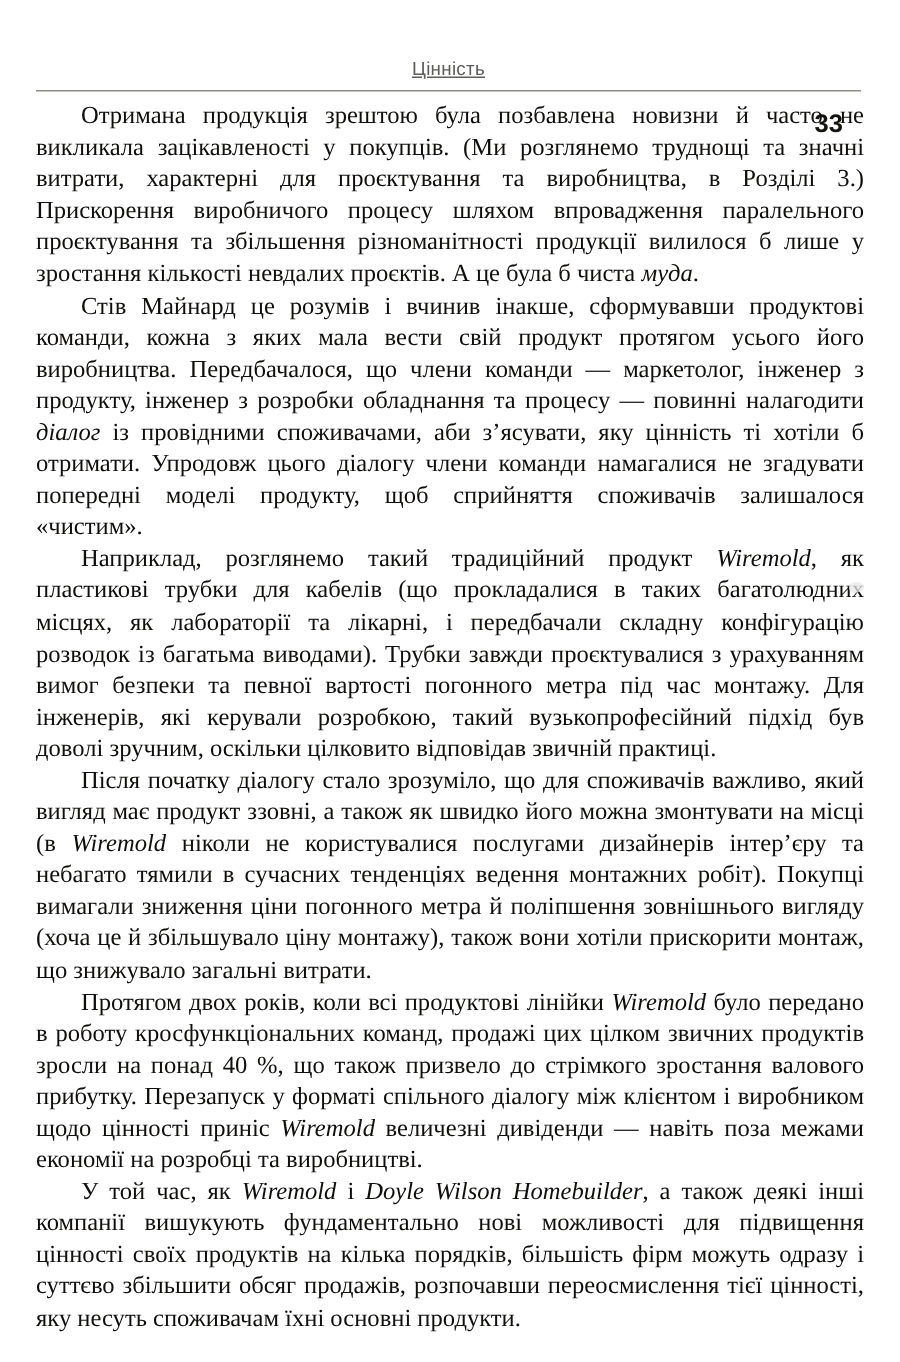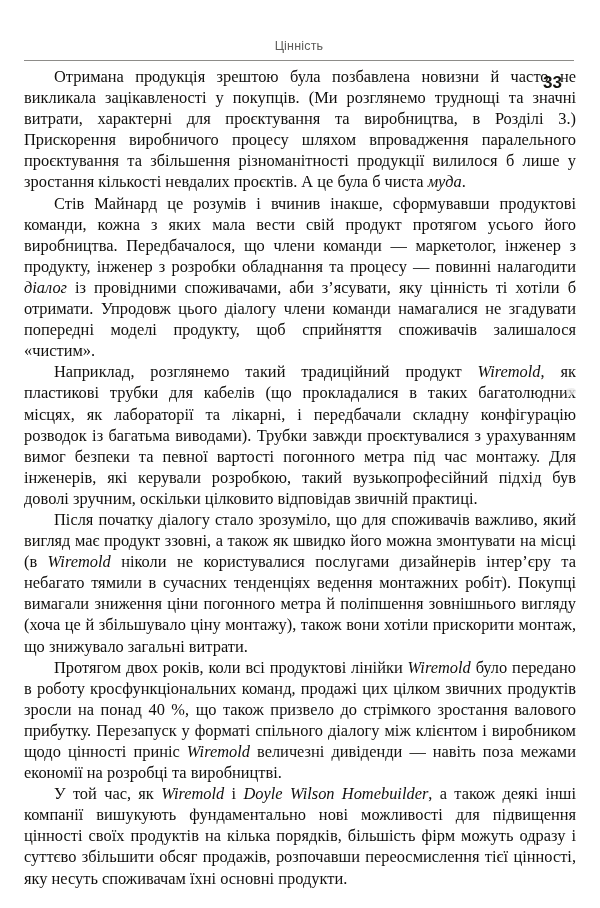--- a/index.html
+++ b/index.html
@@ -37,20 +37,21 @@
     position: absolute;
     left: 0;
     right: 0;
     top: 0;
     text-align: center;
     font-family: "Liberation Sans", "DejaVu Sans", sans-serif;
     font-size: 12.5px;
     letter-spacing: 0.2px;
     color: #5d5c5a;
     line-height: 16px;
+    text-decoration: underline;
   }
   .rh-folio {
     position: absolute;
     right: 12px;
     top: -3px;
     font-family: "Liberation Sans", "DejaVu Sans", sans-serif;
     font-weight: bold;
     font-size: 17px;
     color: #14130f;
     line-height: 20px;

